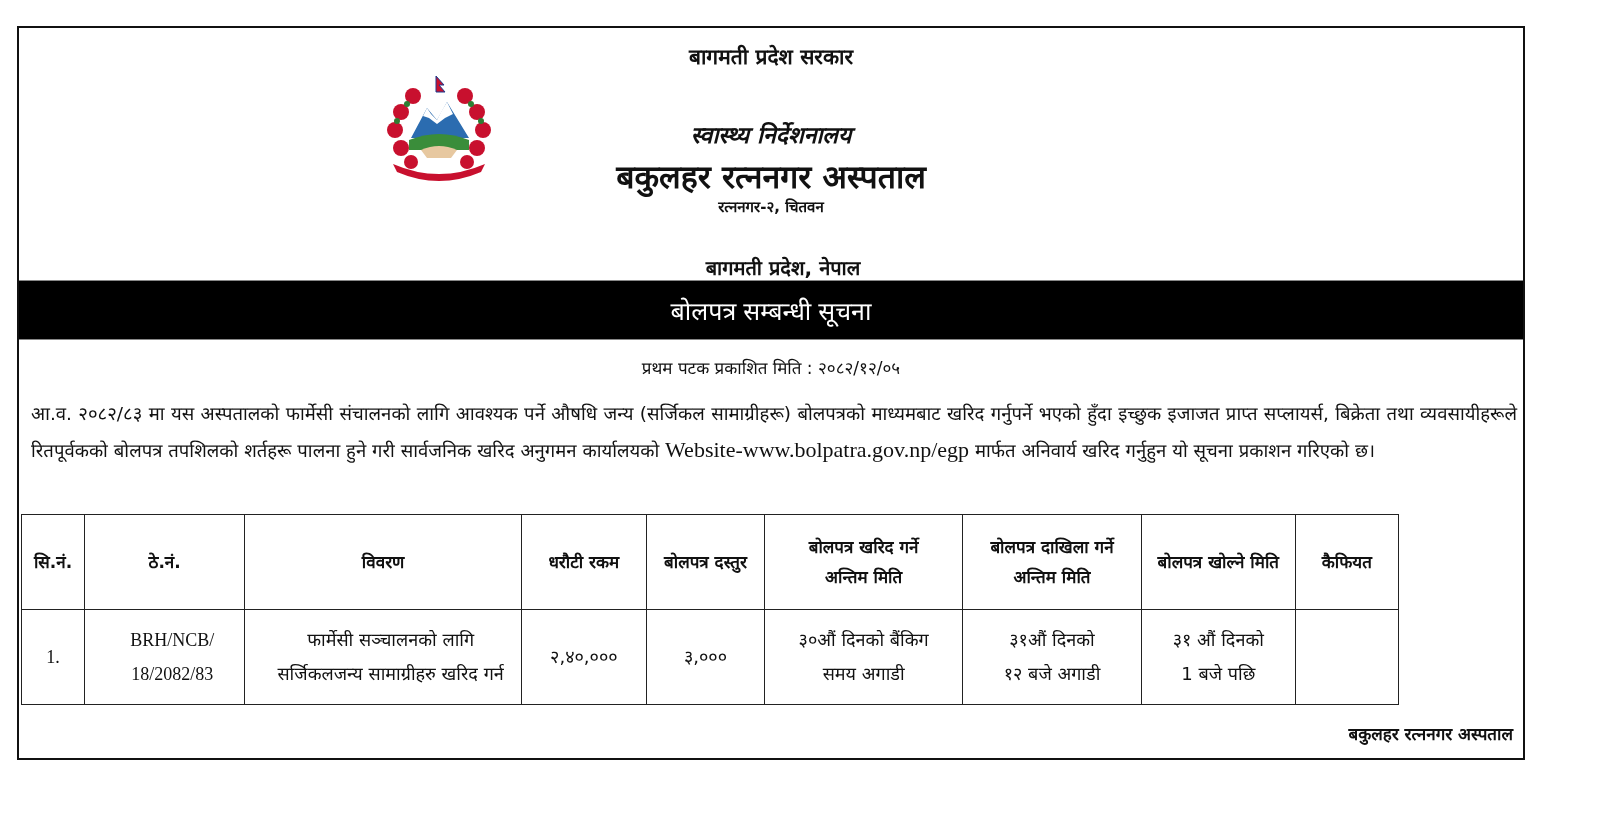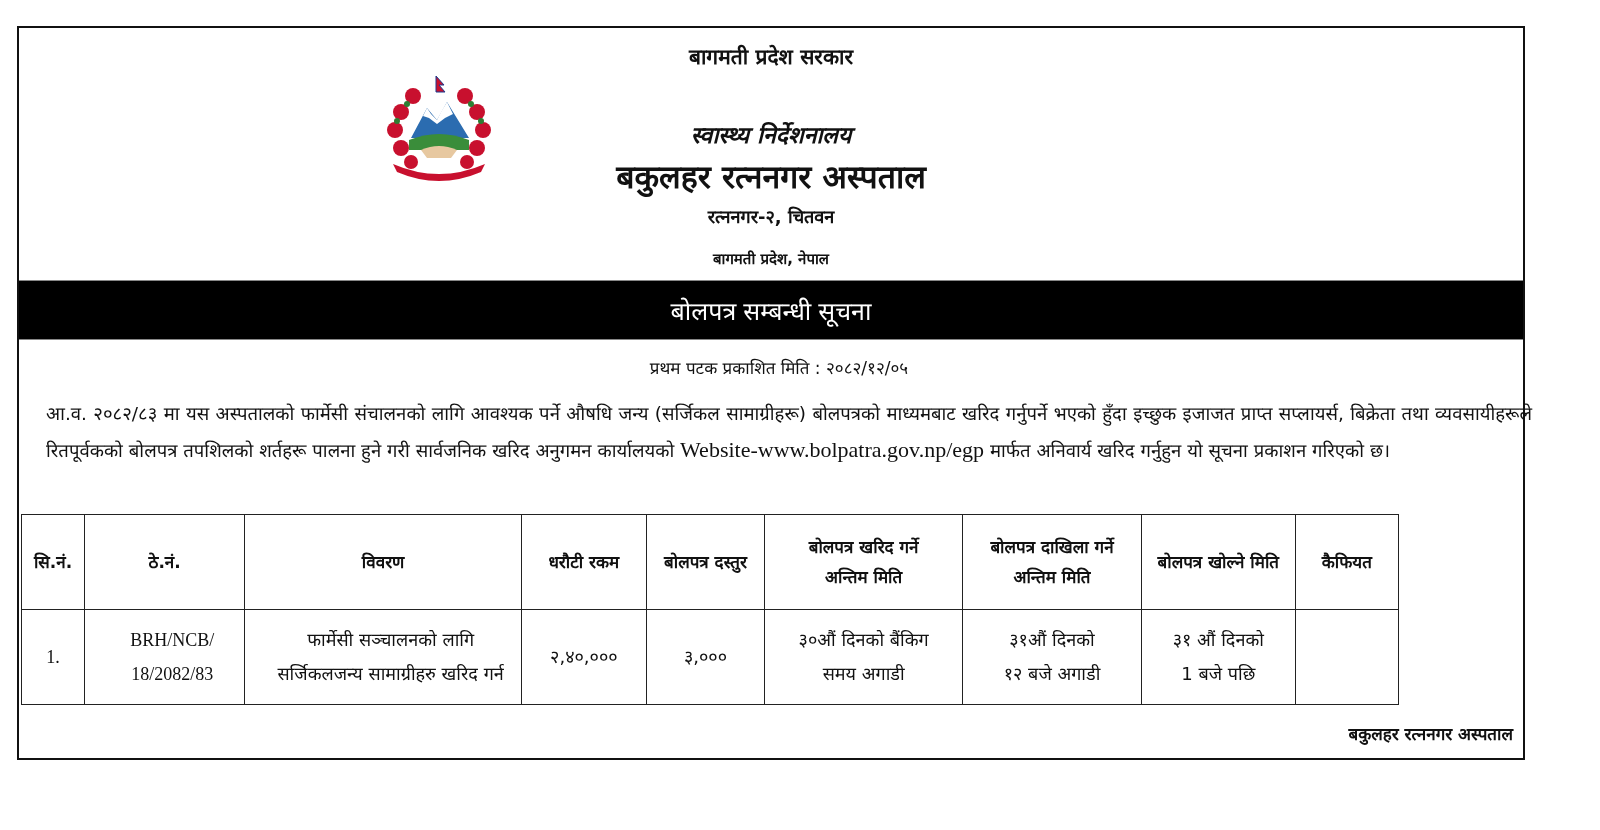--- a/index.html
+++ b/index.html
@@ -7,31 +7,31 @@
          font-family:"DejaVu Serif","Liberation Serif",serif; color:#111; }
   .frame { position:absolute; left:17px; top:26px; width:1508px; height:734px;
            border:2px solid #111; box-sizing:border-box; background:#fff; }
   .header { position:absolute; left:0; top:0; width:100%; height:252px;border-radius:28px; }
   .hl { position:absolute; left:0; width:100%; text-align:center; font-weight:bold;
         font-family:"DejaVu Sans","Liberation Sans",sans-serif; color:#111; }
   .l1 { top:14px; font-size:21px; }
   .l2 { top:52px; font-size:21px; }
   .l3 { top:90px; font-size:23px;font-style:italic; }
   .l4 { top:126px; font-size:32px; }
-  .l5 { top:176px; font-size:18px; }
-  .l6 { top:220px; font-size:15px; }
+  .l5 { top:168px; font-size:15px; }
+  .l6 { top:226px; font-size:20px;padding-left:12px; }
   .emblem { position:absolute; left:360px; top:44px; width:120px; height:112px; }
   .banner { position:absolute; left:0; top:252px; width:100%; height:60px; background:#000;
             border-top:1px solid #888; border-bottom:1px solid #888; box-sizing:border-box;
             display:flex; align-items:center; justify-content:center; }
   .banner span { color:#fff; font-size:25px; font-family:Liberation Sans, sans-serif; }
   .pubdate { position:absolute; left:0; top:328px; width:100%; text-align:center; font-size:17px;
-             font-family:"DejaVu Sans","Liberation Sans",sans-serif;padding-left:8px; }
+             font-family:"DejaVu Sans","Liberation Sans",sans-serif; }
   .para { position:absolute; left:12px; top:368px; width:1486px; font-size:18.5px; line-height:36px;
-          text-align:justify; font-family:"DejaVu Sans","Liberation Sans",sans-serif;margin-left:15px; }
+          text-align:justify; font-family:"DejaVu Sans","Liberation Sans",sans-serif; }
   .para .web { font-family:"Liberation Serif","DejaVu Serif",serif; font-size:22px; }
   table.tender { position:absolute; left:2px; top:486px; width:1378px; border-collapse:collapse;
                  font-family:"DejaVu Sans","Liberation Sans",sans-serif; }
   table.tender th, table.tender td { border:1.5px solid #222; text-align:center; vertical-align:middle; }
   table.tender th { height:92px; font-size:17px; font-weight:bold; line-height:30px; }
   table.tender td { height:92px; font-size:18px; line-height:34px; }
   td.left { text-align:left; padding-left:16px; }
   td.latin { font-family:"Liberation Serif","DejaVu Serif",serif; font-size:22px; }
   .footer-sign { position:absolute; right:10px; top:694px; font-size:17px; font-weight:bold;
                  font-family:"DejaVu Sans","Liberation Sans",sans-serif; }

